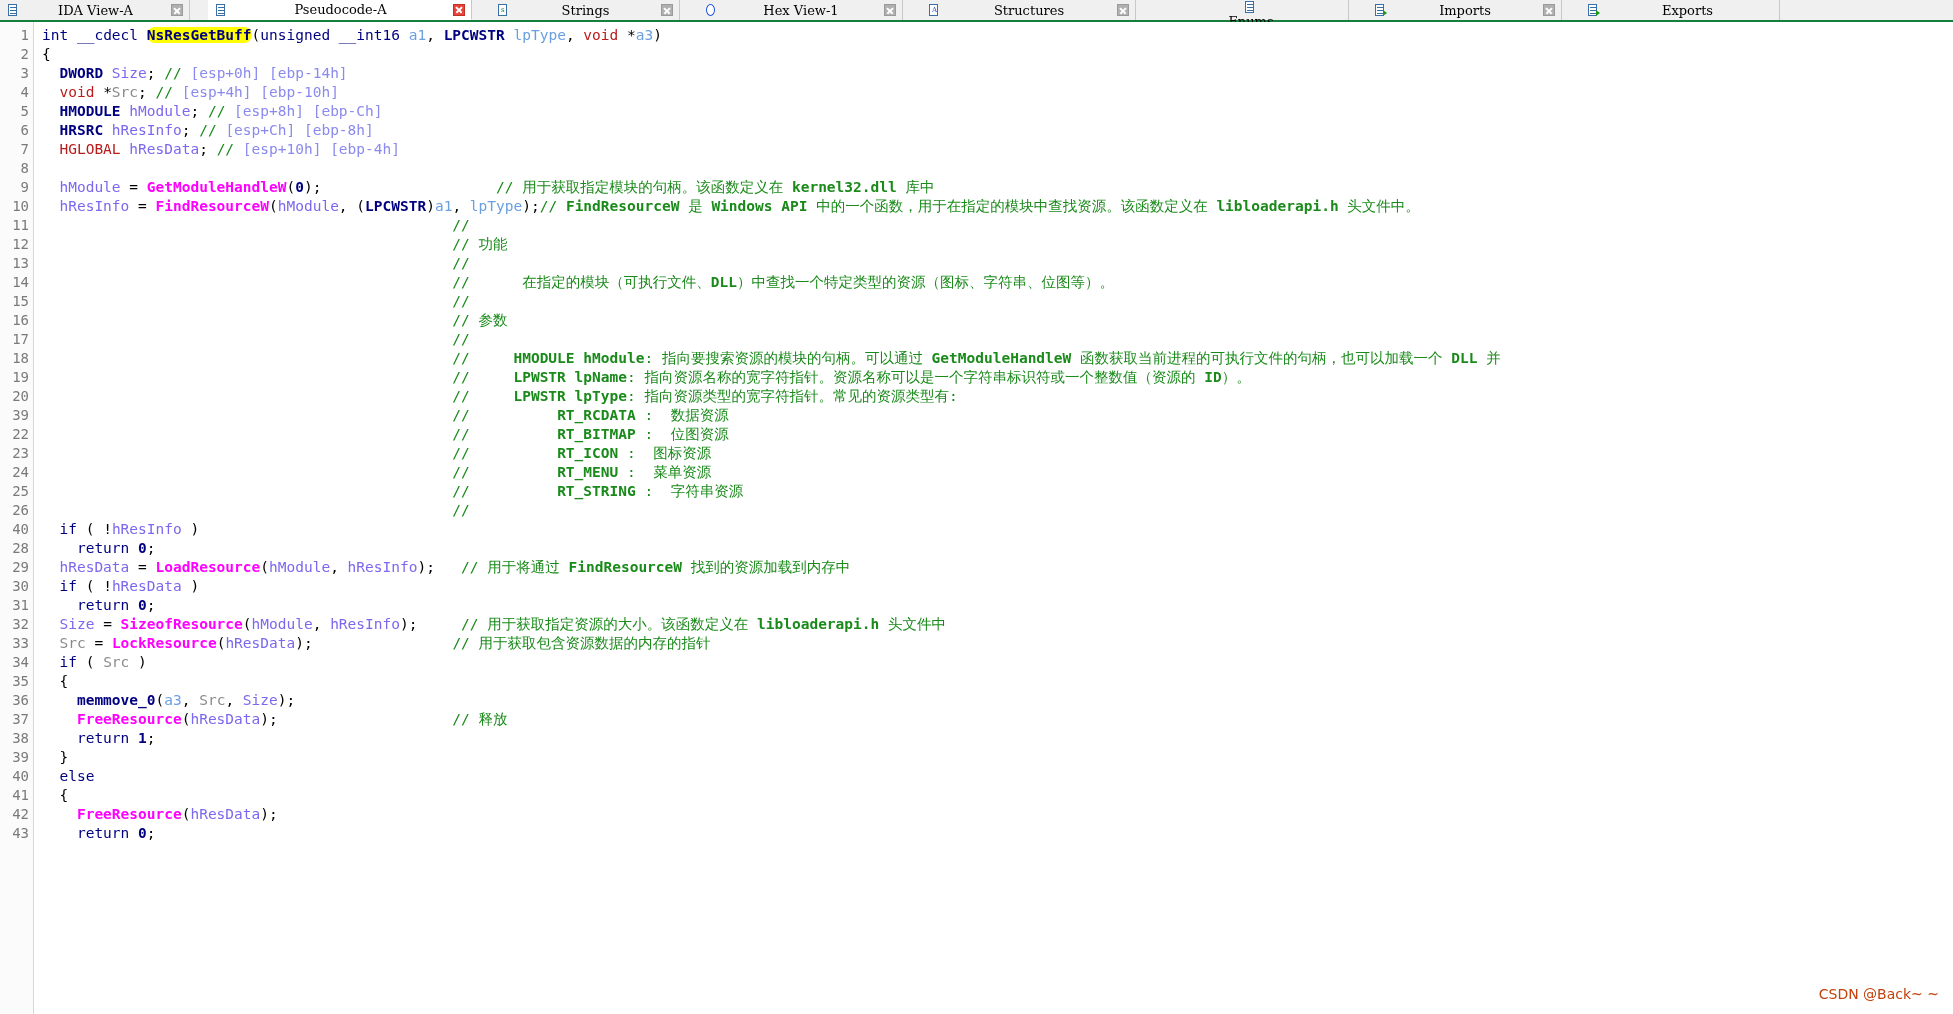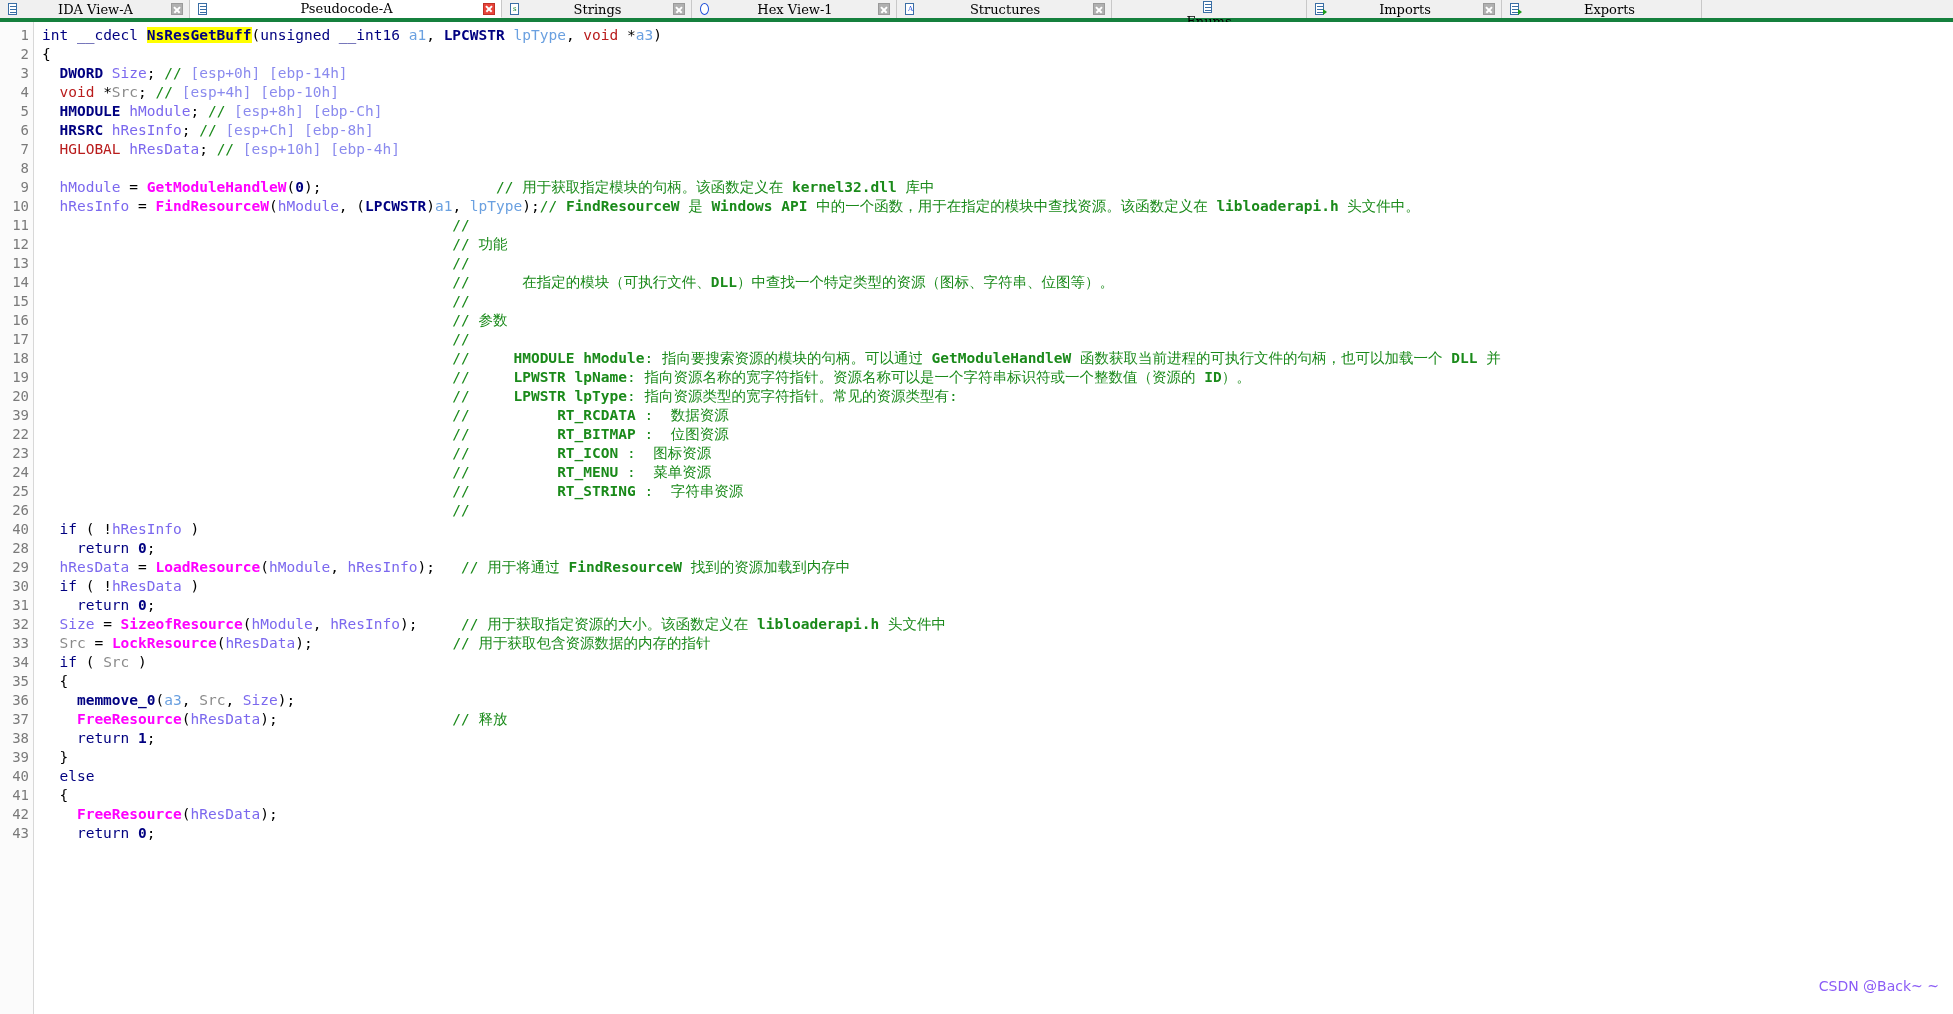--- a/index.html
+++ b/index.html
@@ -9,23 +9,24 @@
     overflow: hidden;
     font-family: "DejaVu Sans Mono", "Liberation Mono", monospace;
   }
 
   
   #tabbar {
     display: flex;
     align-items: stretch;
     height: 22px;
     background: #f0f0f0;
-    border-bottom: 4px solid #15803d;
+    border-bottom: 2px solid #15803d;
     box-sizing: border-box;
     font-family: "DejaVu Serif", "Liberation Serif", serif;
+    gap: 18px;
   }
   .tab {
     display: flex;
     align-items: center;
     justify-content: flex-start;
     height: 100%;
     box-sizing: border-box;
     border-right: 1px solid #c8c8c8;
     padding: 0 6px;
     background: #f0f0f0;
@@ -146,45 +147,45 @@
   .var2  { color: #8a8a8a; }                      
   .arg   { color: #6aa0e0; }                      
   .fn    { color: #ff00ff; font-weight: bold; }   
   .lfn   { color: #000080; font-weight: bold; }   
   .num   { color: #000080; font-weight: bold; }
   .punct { color: #000000; }
   .cmt   { color: #1a8a1a; }
   .cmt-b { color: #1a8a1a; font-weight: bold; }
   .cmt-cjk { color: #1a8a1a; font-family: "DejaVu Sans", "Liberation Sans", sans-serif; }
   .offs  { color: #8a8aee; }
-  .hl    { background: #ffff00; color: #000080; font-weight: bold; }
+  .hl    { background: #ffff00; color: #000080; font-weight: bold; border-radius: 8px; }
 
   
   #watermark {
     position: absolute;
     right: 14px;
-    bottom: 20px;
+    bottom: 12px;
     font-size: 14px;
-    color: #8b5cf6;
+    color: #c2410c;
     font-family: "DejaVu Sans", "Liberation Sans", sans-serif;
     user-select: none;
   }
 </style>
 </head>
 <body>
 
 <div id="tabbar">
     <div class="tab" style="width: 190px;">
       <span class="tab-icon">
         <span class="doc"></span>
       </span>
       <span class="tab-label">IDA View-A</span>
       <span class="tab-close"></span>
     </div>
-    <div class="tab active" style="width: 312px;">
+    <div class="tab active" style="width: 264px;">
       <span class="tab-icon">
         <span class="doc"></span>
       </span>
       <span class="tab-label">Pseudocode-A</span>
       <span class="tab-close red"></span>
     </div>
     <div class="tab" style="width: 190px;">
       <span class="tab-icon strings">
         <span class="doc"></span>
       </span>

